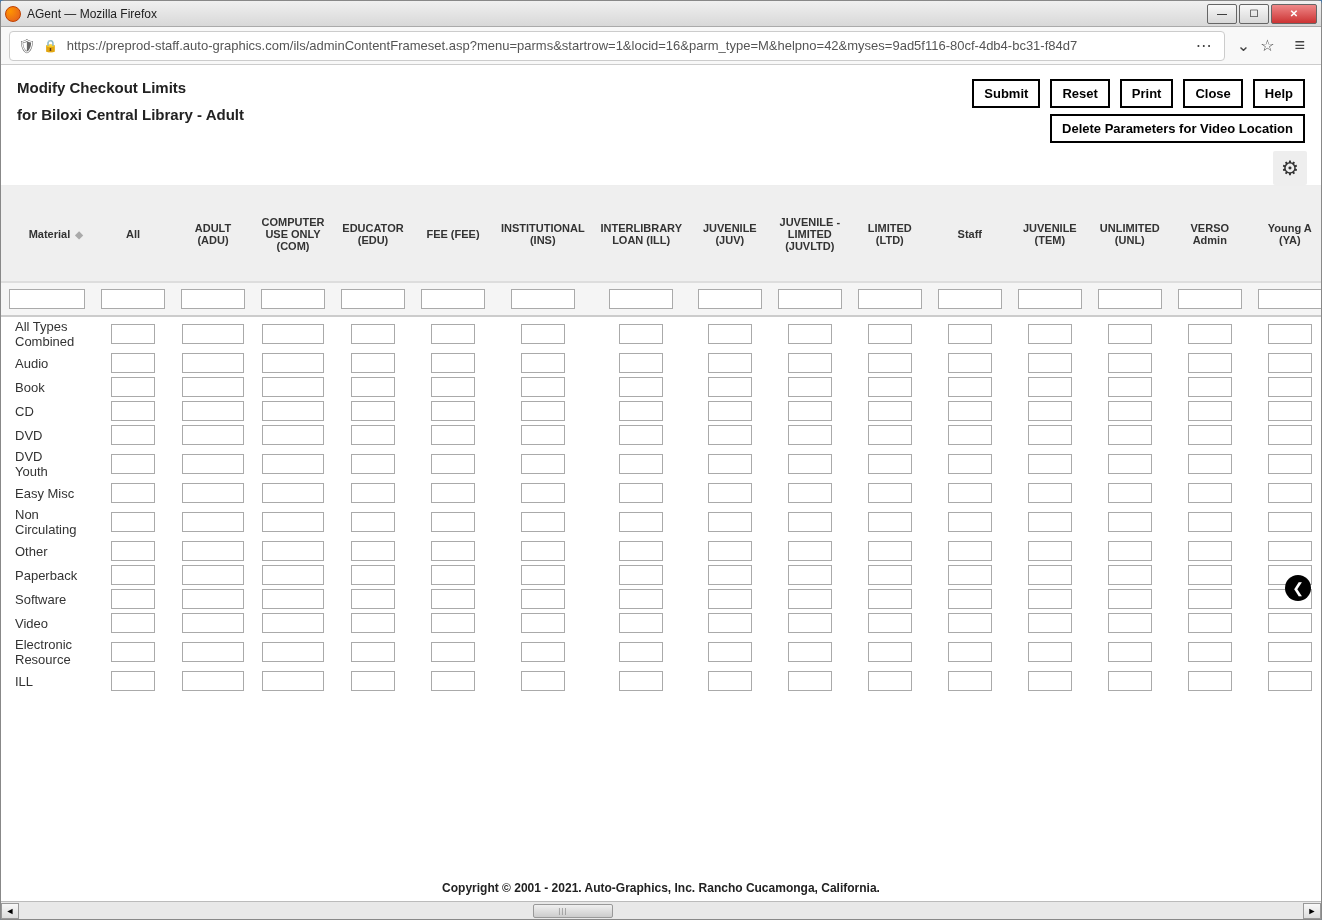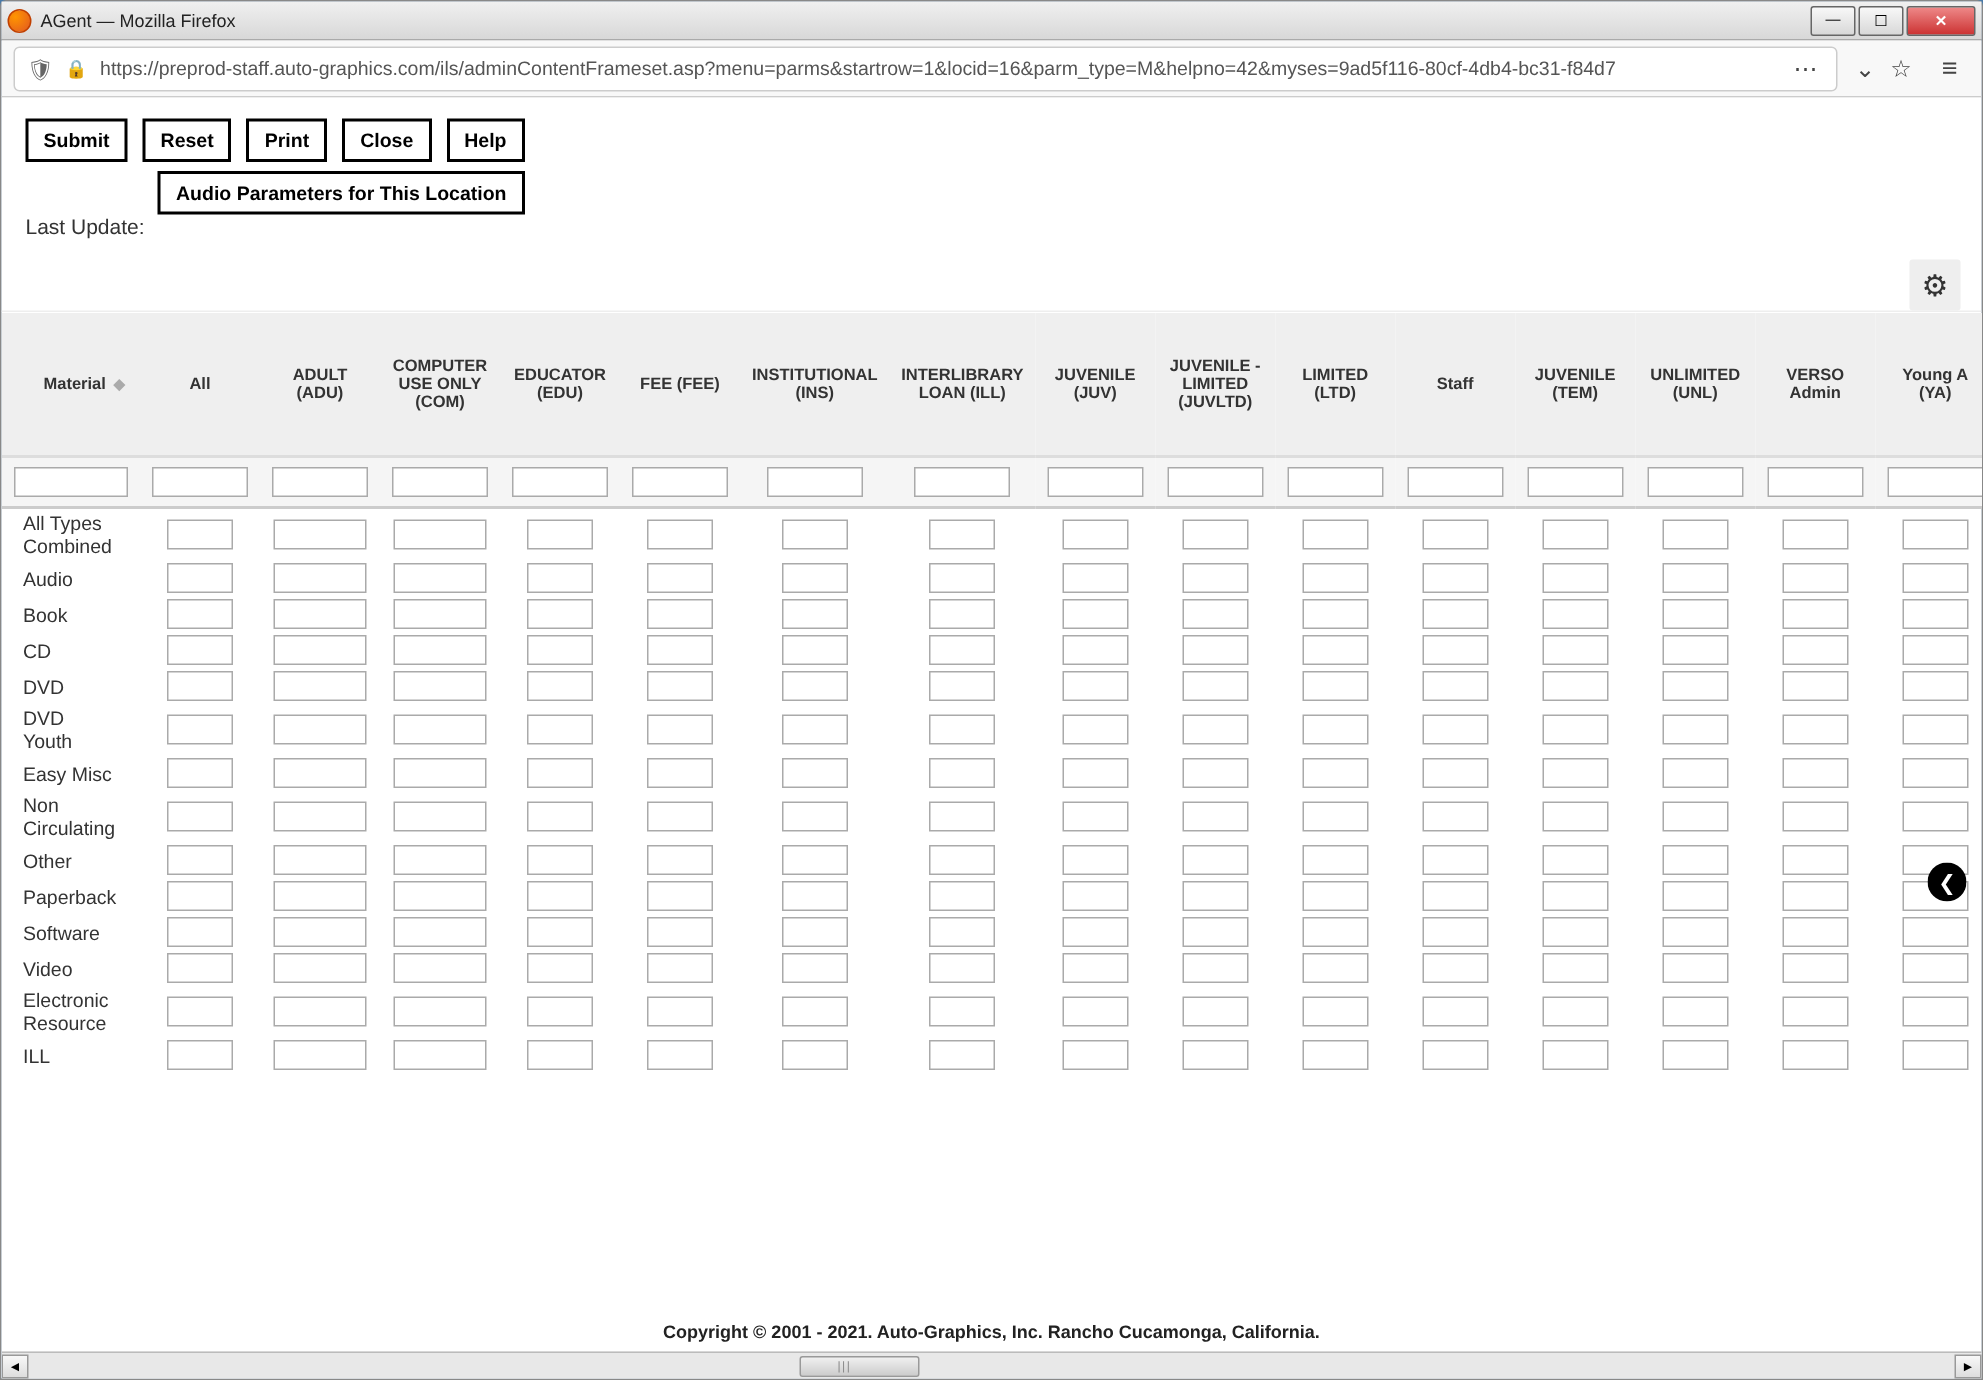--- a/index.html
+++ b/index.html
@@ -94,35 +94,35 @@
       <span class="url-ico">⌄</span>
       <span class="url-ico">☆</span>
     </div>
     <span class="hamburger">≡</span>
   </div>
 
   <div class="content">
     <div class="page">
       <div class="page-top">
         <div>
+          <div class="page-title">Modify Checkout Limits</div>
+          <div class="page-sub">for Biloxi Central Library - Adult</div>
+        </div>
+        <div>
           <div class="top-buttons">
             <button class="btn">Submit</button>
             <button class="btn">Reset</button>
             <button class="btn">Print</button>
             <button class="btn">Close</button>
             <button class="btn">Help</button>
           </div>
           <div class="delete-row">
-            <button class="btn">Audio Parameters for This Location</button>
+            <button class="btn">Delete Parameters for Video Location</button>
           </div>
         </div>
-      </div>
-      <div class="last-update">
-        <span>Last Update:</span>
-        <span></span>
       </div>
     </div>
 
     <div class="gear-row">
       <div class="gear-box">⚙</div>
     </div>
 
     <div class="table-scroll">
       <table class="grid" id="grid">
           <thead>

